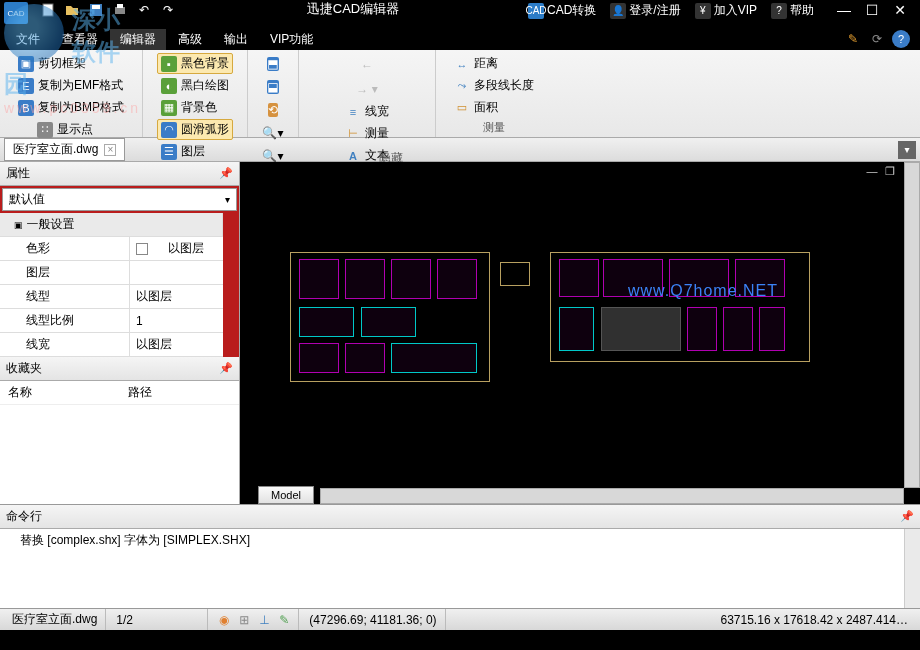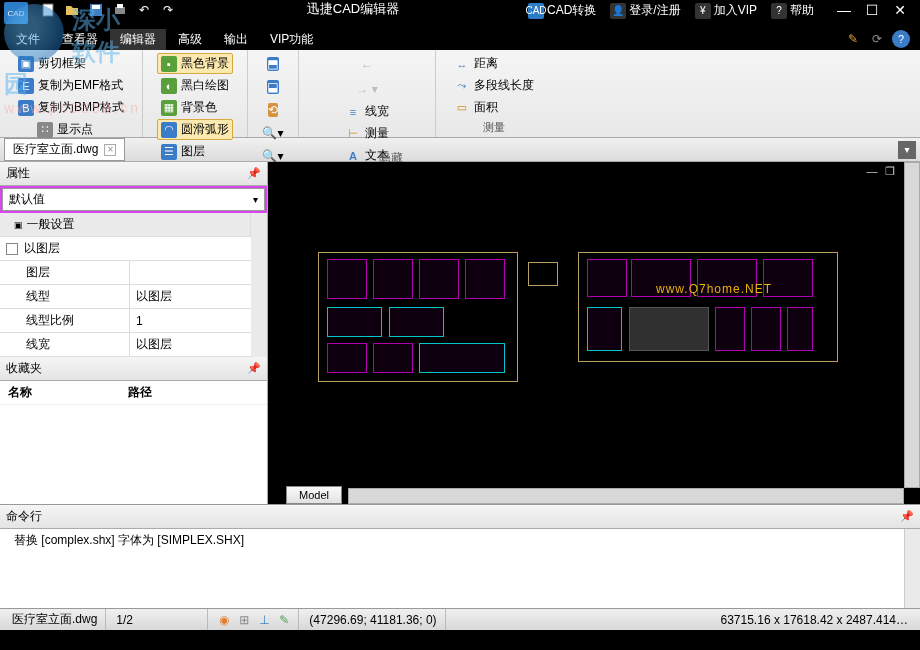--- a/index.html
+++ b/index.html
@@ -36,53 +36,53 @@
 .ribbon-vcol { display: flex; flex-direction: column; gap: 1px; padding: 0 6px; }
 .ribbon-hrow { display: flex; gap: 6px; align-items: center; }
 .icon-btn { width: 22px; height: 22px; display: inline-flex; align-items: center; justify-content: center; cursor: pointer; border-radius: 2px; }
 
 .tabstrip { height: 24px; background: linear-gradient(#f0f0f0, #dcdcdc); border-bottom: 1px solid #aaa; display: flex; align-items: center; padding: 0 4px; }
 .file-tab { background: #fff; border: 1px solid #999; padding: 2px 8px; display: flex; align-items: center; gap: 6px; font-size: 11px; }
 .file-tab .close { cursor: pointer; color: #888; border: 1px solid #aaa; width: 12px; height: 12px; line-height: 10px; text-align: center; font-size: 10px; }
 .tabstrip .dd { margin-left: auto; width: 18px; height: 18px; background: #666; color: #fff; display: flex; align-items: center; justify-content: center; cursor: pointer; font-size: 10px; }
 
 .work-area { display: flex; height: 342px; }
-.left-panel { width: 268px; background: #d946ef; border-right: 1px solid #aaa; display: flex; flex-direction: column; }
+.left-panel { width: 240px; background: #b91c1c; border-right: 1px solid #aaa; display: flex; flex-direction: column; }
 .panel-header { background: linear-gradient(#f5f5f5, #e4e4e4); border-bottom: 1px solid #aaa; padding: 3px 6px; display: flex; align-items: center; font-size: 12px; }
 .panel-header .pin { margin-left: auto; cursor: pointer; font-size: 11px; }
 .combo { background: #fff; border: 1px solid #999; margin: 2px; padding: 2px 6px; display: flex; align-items: center; cursor: pointer; font-size: 12px; }
 .combo .arrow { margin-left: auto; font-size: 10px; }
 .prop-table { background: #fff; }
 .prop-row { display: flex; border-bottom: 1px solid #ddd; font-size: 12px; }
 .prop-row.section { background: #eaeaea; font-weight: normal; }
 .prop-row .k { width: 130px; padding: 3px 8px 3px 26px; border-right: 1px solid #ddd; }
 .prop-row.section .k { padding-left: 14px; width: 100%; }
 .prop-row.section .expand { margin-right: 4px; font-size: 9px; }
-.prop-row .v { flex: 1; padding: 3px 6px; display: flex; align-items: center; gap: 6px; }
+.prop-row .v { flex: 1; padding: 3px 6px; display: flex; align-items: center; gap: 20px; }
 .prop-scroll { width: 16px; background: #eaeaea; }
-.prop-wrap { display: flex; }
+.prop-wrap { display: flex; align-items: center; }
 .prop-body { flex: 1; }
-.fav-list { flex: 1; background: #fff; font-weight: bold; }
+.fav-list { flex: 1; background: #fff; }
 .fav-head { display: flex; padding: 3px 8px; font-size: 12px; border-bottom: 1px solid #eee; }
 .fav-head span:first-child { width: 120px; }
 
 .canvas { flex: 1; background: #000; position: relative; overflow: hidden; }
 .canvas .wincontrols { position: absolute; top: 2px; right: 4px; display: flex; gap: 2px; }
 .canvas .wincontrols span { width: 16px; height: 14px; display: inline-flex; align-items: center; justify-content: center; color: #ccc; cursor: pointer; font-size: 11px; }
 .drawing-group { position: absolute; border: 1px solid #b8a060; }
 .drawing-group .box { position: absolute; border: 1px solid #b000b0; background: rgba(180,0,180,0.08); }
 .drawing-group .cyan { border: 1px solid #00c8c8; }
-.canvas .wm-center { position: absolute; top: 120px; left: 388px; color: #eab308; font-size: 12px; letter-spacing: 1px; }
+.canvas .wm-center { position: absolute; top: 120px; left: 388px; color: #3b82f6; font-size: 16px; letter-spacing: 1px; }
 .canvas .model-tab { position: absolute; bottom: 0; left: 18px; background: linear-gradient(#fafafa,#e2e2e2); border: 1px solid #888; padding: 2px 12px; font-size: 11px; cursor: pointer; }
 .canvas .scroll-h { position: absolute; bottom: 0; left: 80px; right: 16px; height: 16px; background: #d8d8d8; border: 1px solid #aaa; }
 .canvas .scroll-v { position: absolute; top: 0; right: 0; width: 16px; bottom: 16px; background: #d8d8d8; border: 1px solid #aaa; }
 
 .cmd-panel { height: 104px; background: #f4f4f4; border-top: 1px solid #999; display: flex; flex-direction: column; }
 .cmd-body { flex: 1; display: flex; }
-.cmd-text { flex: 1; background: #fff; padding: 3px 14px; font-size: 12px; overflow: hidden; }
+.cmd-text { flex: 1; background: #fff; padding: 3px 20px; font-size: 12px; overflow: hidden; }
 .cmd-text div { line-height: 16px; }
 .cmd-side { width: 16px; background: #eaeaea; border-left: 1px solid #ccc; }
 .cmd-input-row { display: flex; align-items: center; border-top: 1px solid #ccc; padding: 3px 6px; background: #f8f8f8; }
 .cmd-input-row .lbl { margin-right: 6px; font-size: 12px; }
 .cmd-input-row input { flex: 1; border: none; background: transparent; outline: none; font-size: 12px; }
 
 .statusbar { height: 22px; background: linear-gradient(#f0f0f0,#d8d8d8); border-top: 1px solid #999; display: flex; align-items: center; font-size: 11px; padding: 0 4px; gap: 2px; }
 .statusbar .cell { padding: 0 8px; border-right: 1px solid #bbb; height: 100%; display: flex; align-items: center; }
 .statusbar .icons { display: flex; gap: 4px; padding: 0 6px; border-right: 1px solid #bbb; height: 100%; align-items: center; }
 .statusbar .icons span { width: 16px; height: 16px; display: inline-flex; align-items: center; justify-content: center; cursor: pointer; }
@@ -335,20 +335,21 @@
     <div class="combo">
       <span>默认值</span>
         <span class="arrow">▾</span>
     </div>
     <div class="prop-wrap">
       <div class="prop-body prop-table">
         <div class="prop-row section">
             <div class="k"><span class="expand">▣</span><span>一般设置</span></div>
           </div>
         <div class="prop-row">
+            <div class="k">色彩</div>
             <div class="v">
               <span style="width:12px;height:12px;background:#fff;border:1px solid #888"></span>
               <span>以图层</span>
             </div>
           </div>
         <div class="prop-row">
             <div class="k">图层</div>
           </div>
         <div class="prop-row">
             <div class="k">线型</div>

